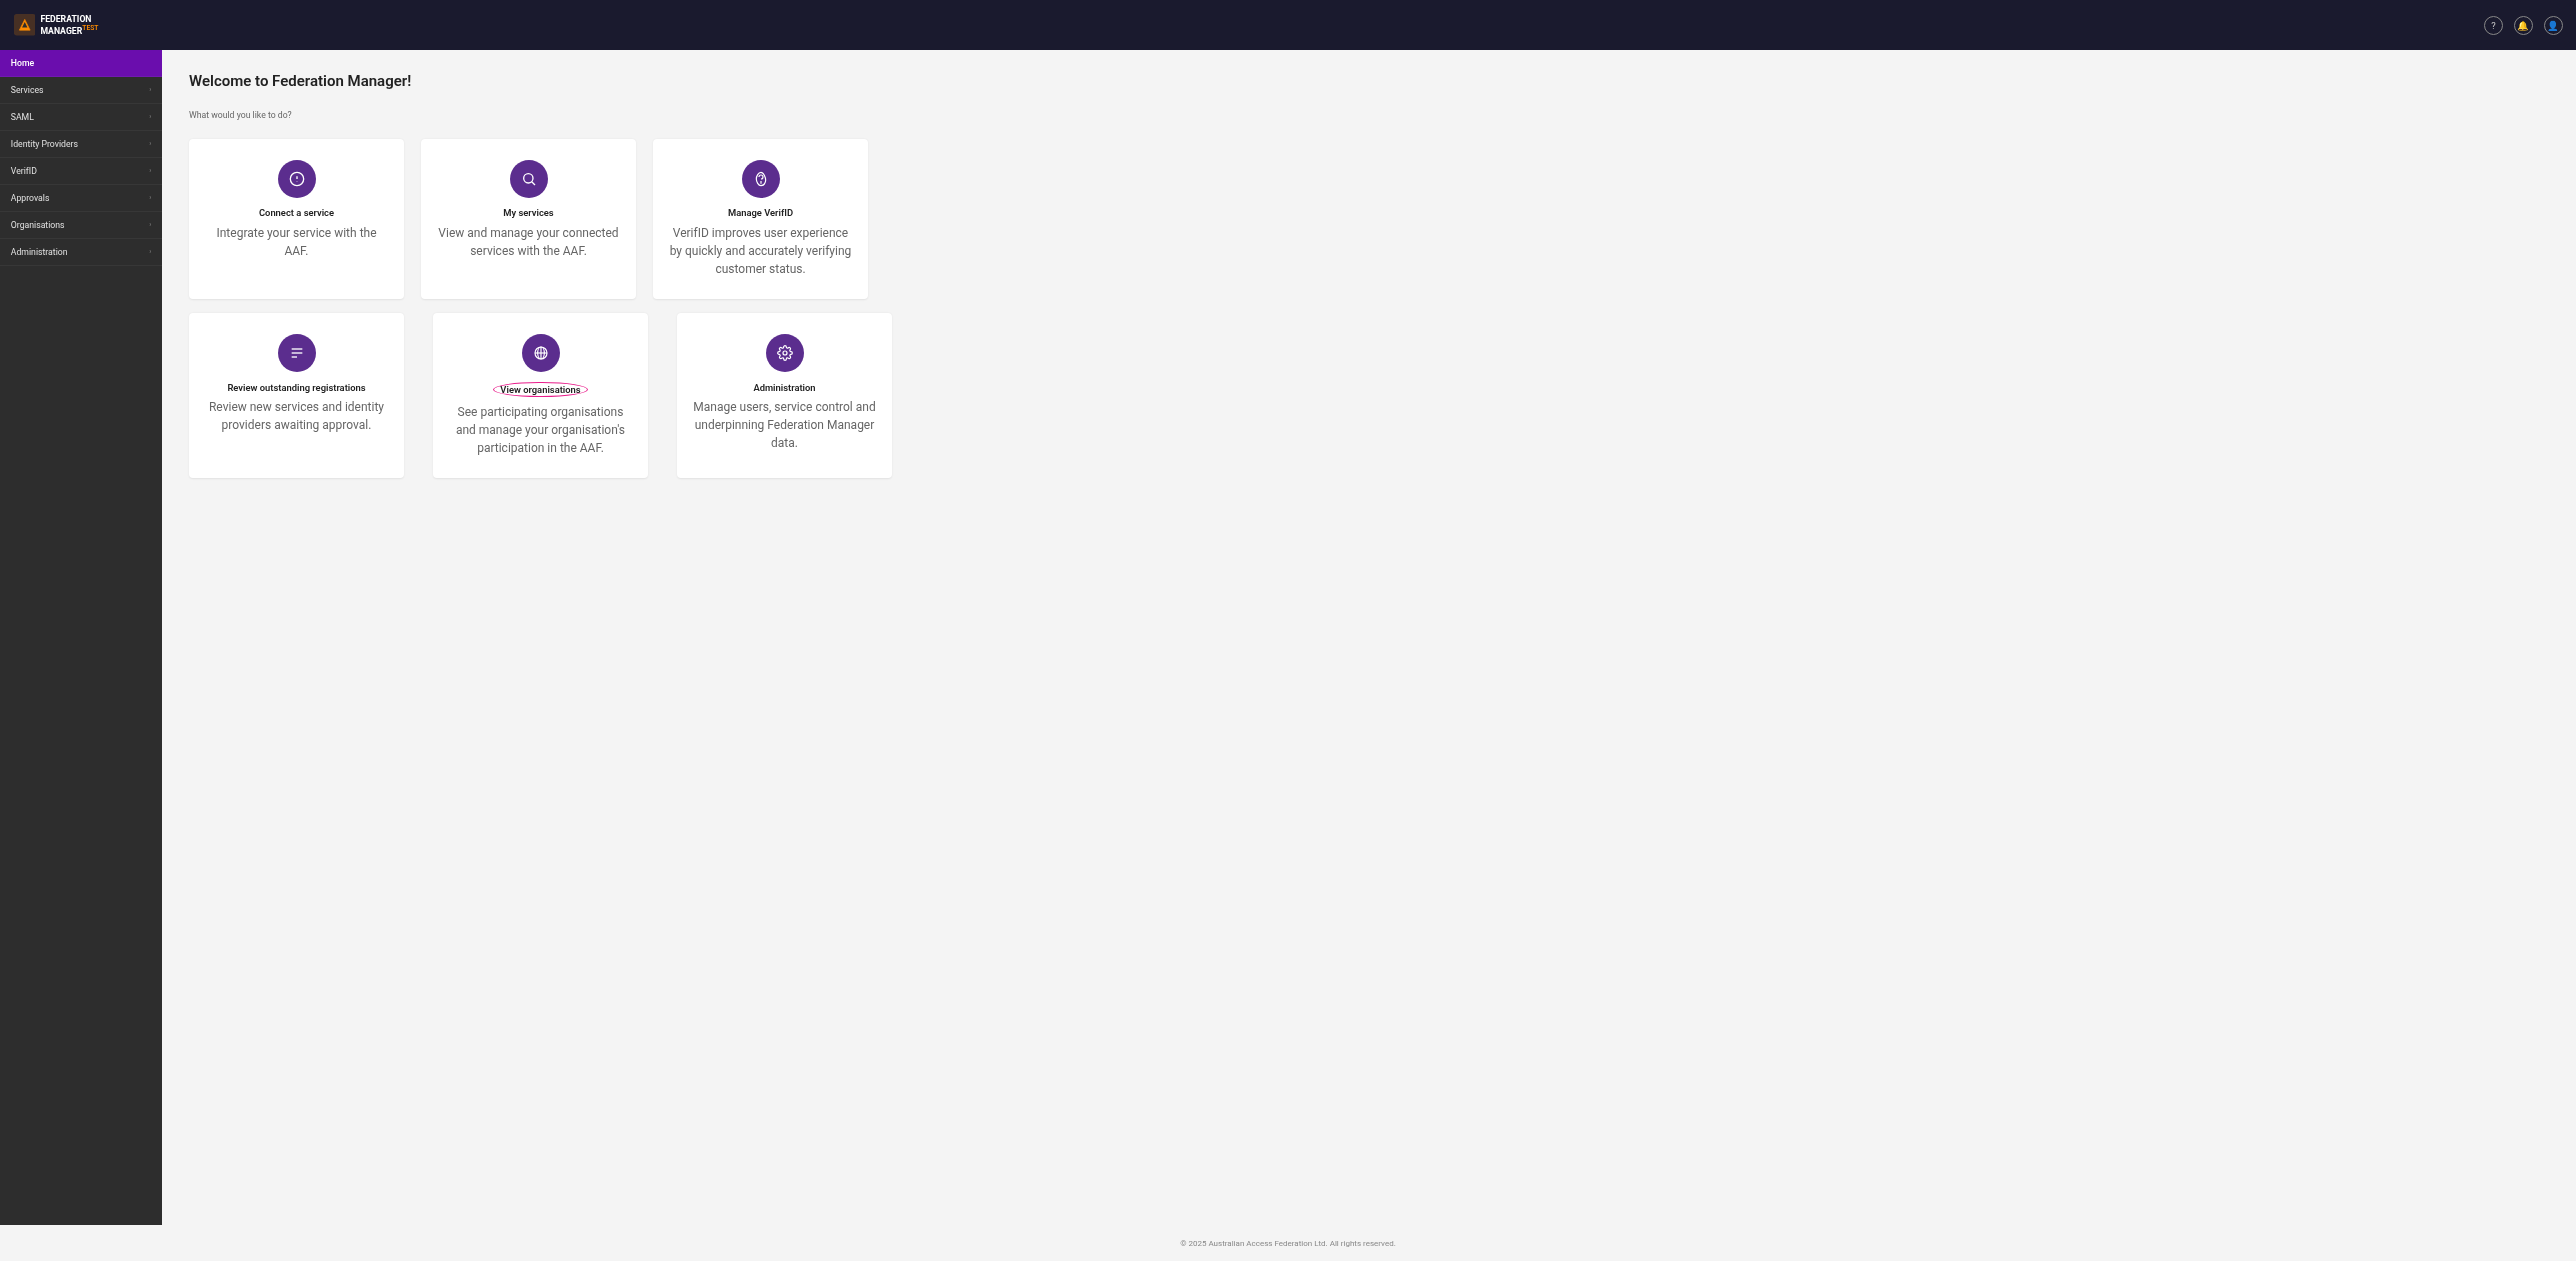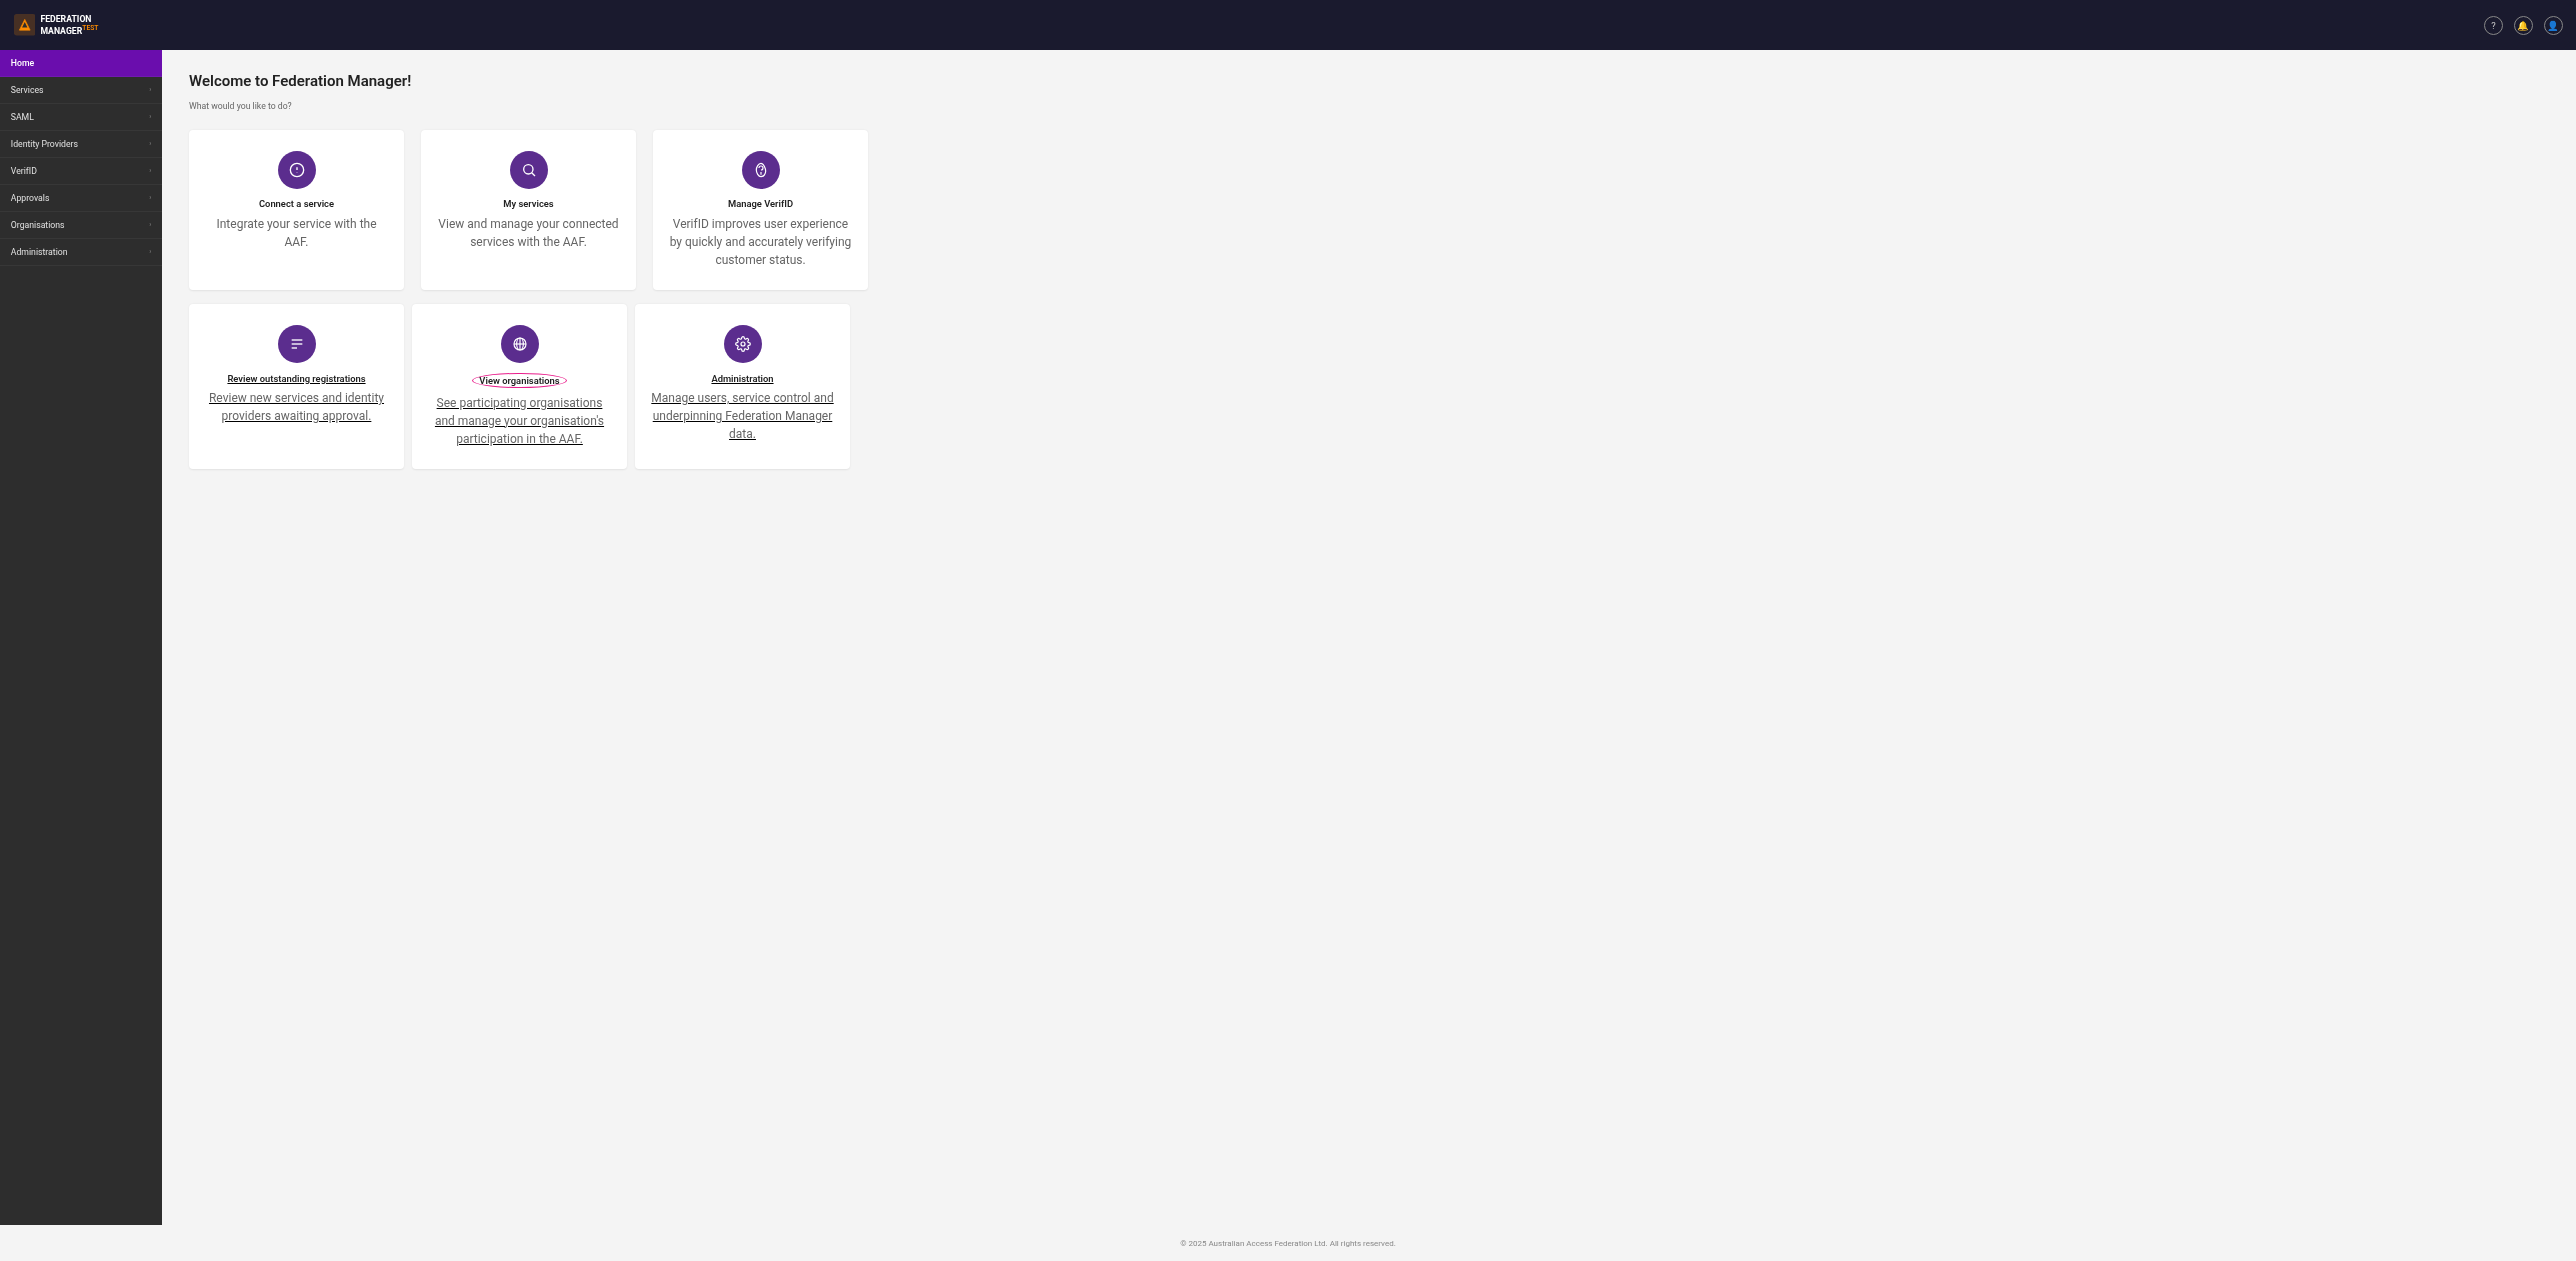--- a/index.html
+++ b/index.html
@@ -94,21 +94,21 @@
     .main-content {
       flex: 1;
       padding: 21.5px 27px;
       display: flex;
       flex-direction: column;
     }
     .page-title {
       font-size: 15px;
       font-weight: 600;
       color: #222;
-      margin-bottom: 11px;
+      margin-bottom: 20px;
     }
     .page-subtitle {
       font-size: 8.7px;
       color: #666;
       margin-bottom: 19px;
     }
     .card {
       background: white;
       border-radius: 4px;
       padding: 21.5px 16px;
@@ -259,21 +259,21 @@
             <path d="M9 9c0-1.7 1.3-3 3-3s3 1.3 3 3-1.3 3-3 3"></path>
             <line x1="12" y1="15" x2="12" y2="19"></line>
           </svg>
         </div>
         <div class="card-title">Manage VerifID</div>
         <div class="card-desc">VerifID improves user experience by quickly and accurately verifying customer status.</div>
       </div>
 
     </div>
 
-    <div style="display:grid; grid-template-columns: repeat(4, minmax(135px, 215px)); gap:8px;text-decoration:underline;">
+    <div style="display:grid; grid-template-columns: repeat(4, minmax(135px, 215px)); gap:29px;">
 
       <div class="card">
         <div class="card-icon-circle">
           <svg viewBox="0 0 24 24" width="16" height="16" fill="none" stroke="white" stroke-width="2">
             <line x1="4" y1="6" x2="20" y2="6"></line>
             <line x1="4" y1="12" x2="20" y2="12"></line>
             <line x1="4" y1="18" x2="12" y2="18"></line>
           </svg>
         </div>
         <div class="card-title">Review outstanding registrations</div>

